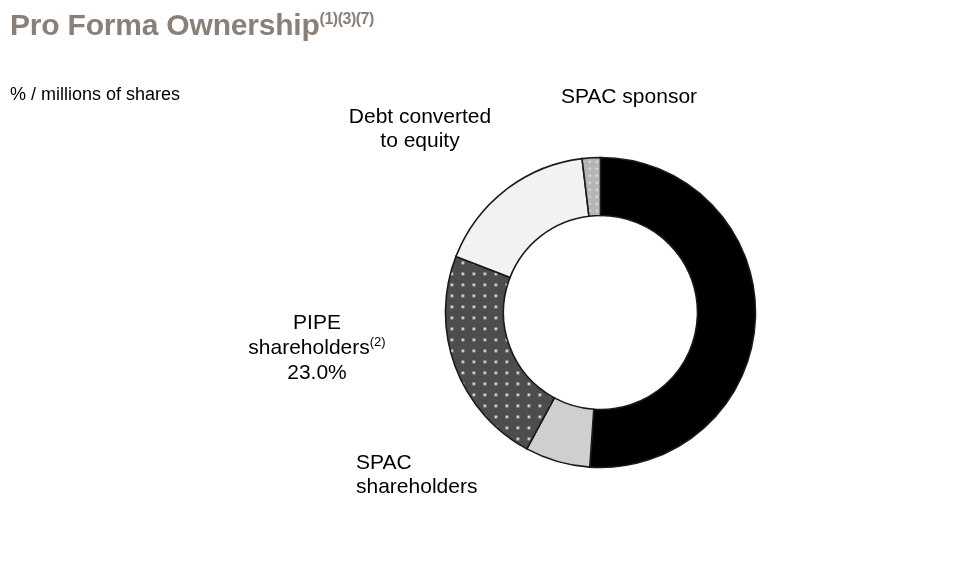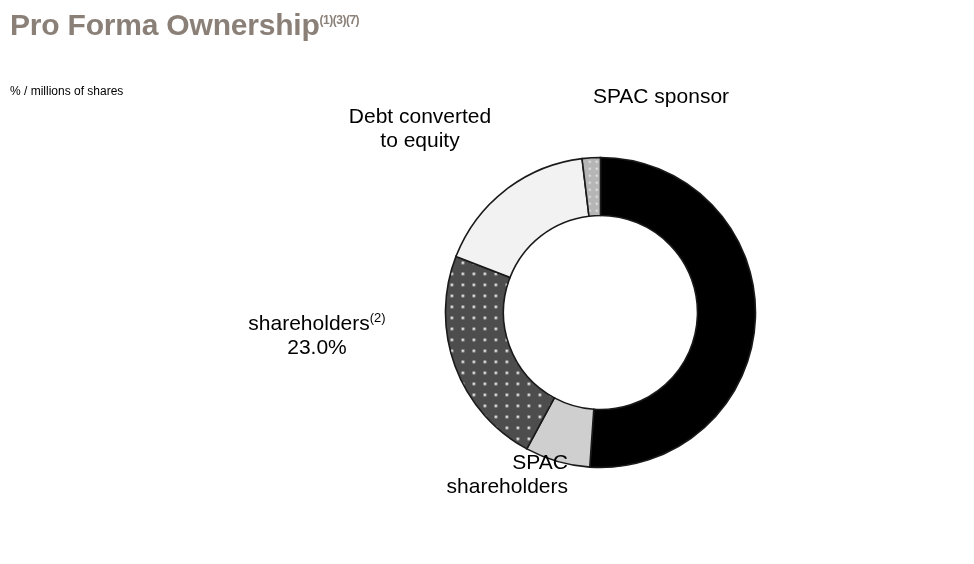--- a/index.html
+++ b/index.html
@@ -23,32 +23,32 @@
     position: absolute;
     left: 10px;
     top: 8px;
     font-size: 30px;
     font-weight: bold;
     color: #8a8078;
     letter-spacing: -0.2px;
     white-space: nowrap;
   }
   #page-title .sup {
-    font-size: 12px;
+    font-size: 16px;
     vertical-align: super;
     font-weight: bold;
     letter-spacing: -0.5px;
   }
 
   
   #units-caption {
     position: absolute;
     left: 10px;
     top: 84px;
-    font-size: 12px;
+    font-size: 18px;
     color: #000000;
     white-space: nowrap;
   }
 
   
   #donut-chart {
     position: absolute;
     left: 428px;
     top: 140px;
     width: 345px;
@@ -75,42 +75,42 @@
   .data-label .lbl-name { display: block; }
   .data-label .lbl-value { display: block; }
 
   #label-debt-converted {
     left: 304px;
     top: 104px;
     width: 232px;
     text-align: center;
   }
   #label-spac-sponsor {
-    left: 556px;
+    left: 524px;
     top: 84px;
     width: 210px;
     text-align: center;
   }
   #label-seller-rollover {
     left: 778px;
     top: 310px;
     width: 190px;
     text-align: center;
   }
   #label-pipe-shareholders {
     left: 206px;
     top: 310px;
     width: 222px;
     text-align: center;
   }
   #label-spac-shareholders {
     left: 356px;
     top: 450px;
     width: 212px;
-    text-align: right;
+    text-align: left;
   }
 </style>
 </head>
 <body>
 
 <div id="page-title"><span>Pro Forma Ownership</span><span class="sup">(1)(3)(7)</span></div>
 
 <div id="units-caption">% / millions of shares</div>
 
 <div id="donut-chart">
@@ -169,20 +169,21 @@
 </div>
 
 <div class="data-label" id="label-spac-sponsor">
   <span class="lbl-name">SPAC sponsor</span>
 </div>
 
 <div class="data-label" id="label-seller-rollover">
 </div>
 
 <div class="data-label" id="label-pipe-shareholders">
+  <span class="lbl-name">PIPE</span>
   <span class="lbl-name"><span>shareholders</span><span class="sup">(2)</span></span>
   <span class="lbl-value">23.0%</span>
 </div>
 
 <div class="data-label" id="label-spac-shareholders">
   <span class="lbl-name">SPAC</span>
   <span class="lbl-name">shareholders</span>
 </div>
 
 </body></html>

